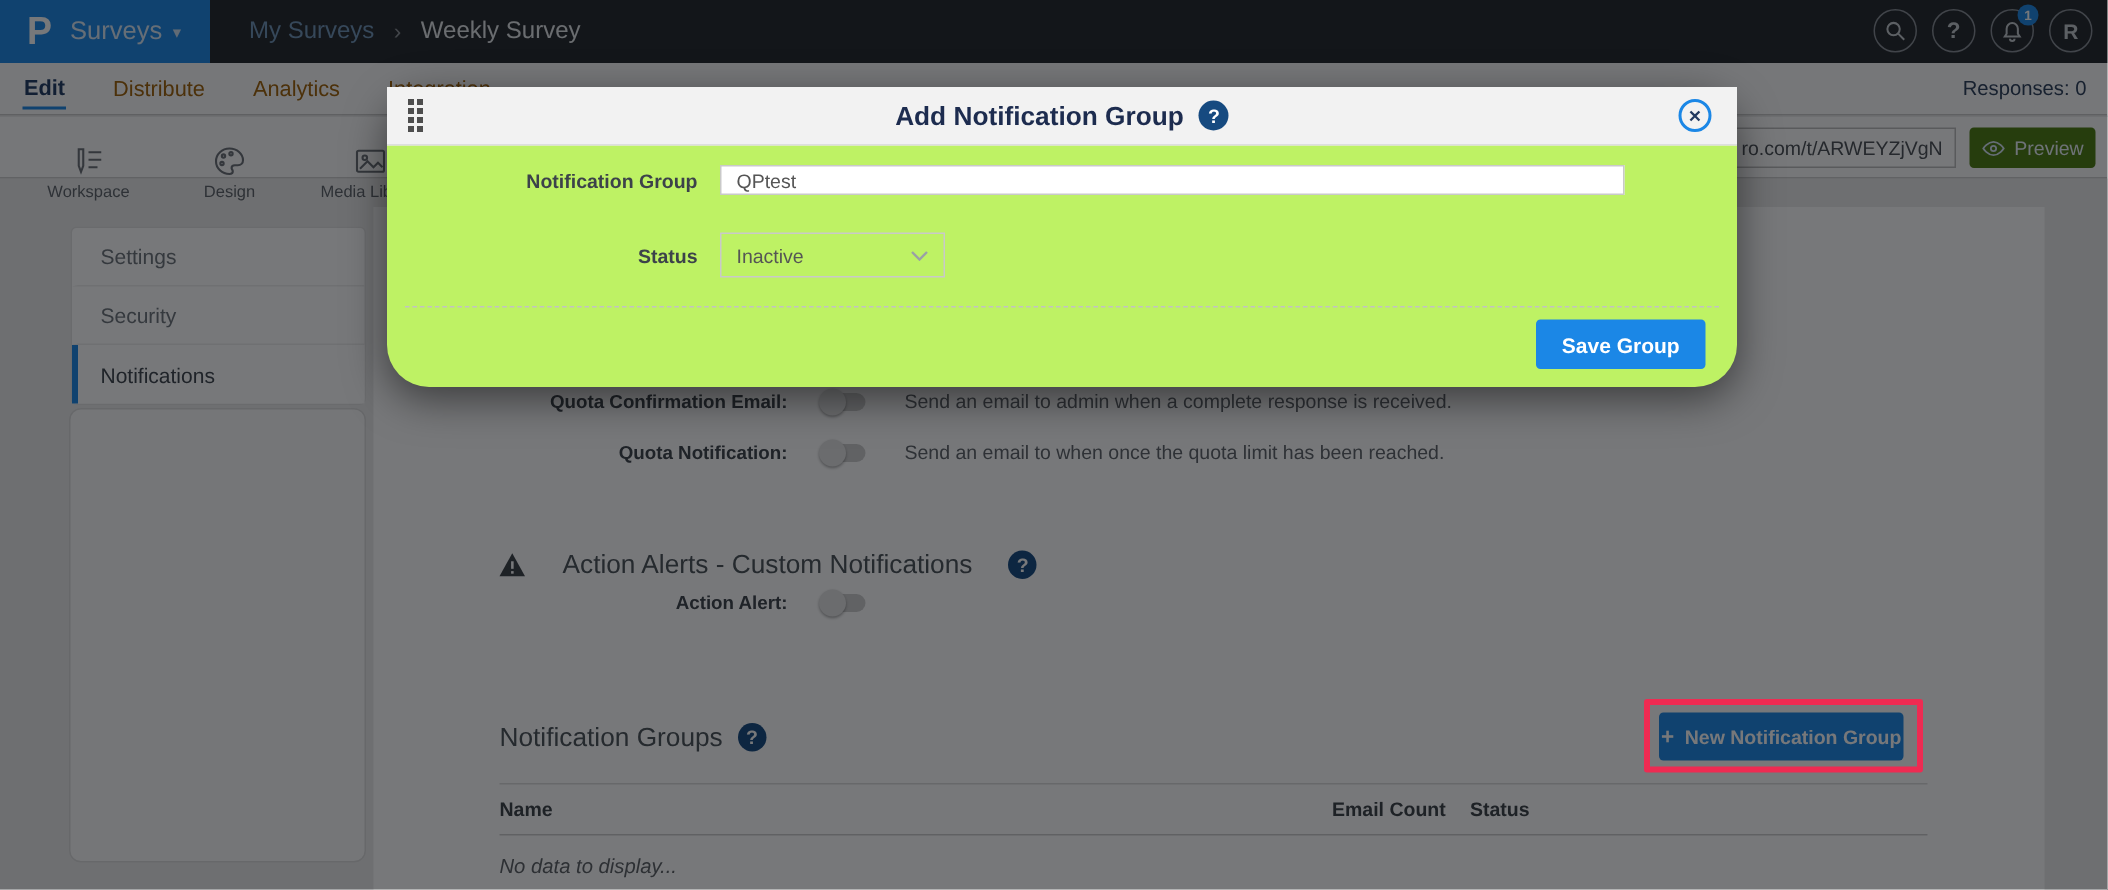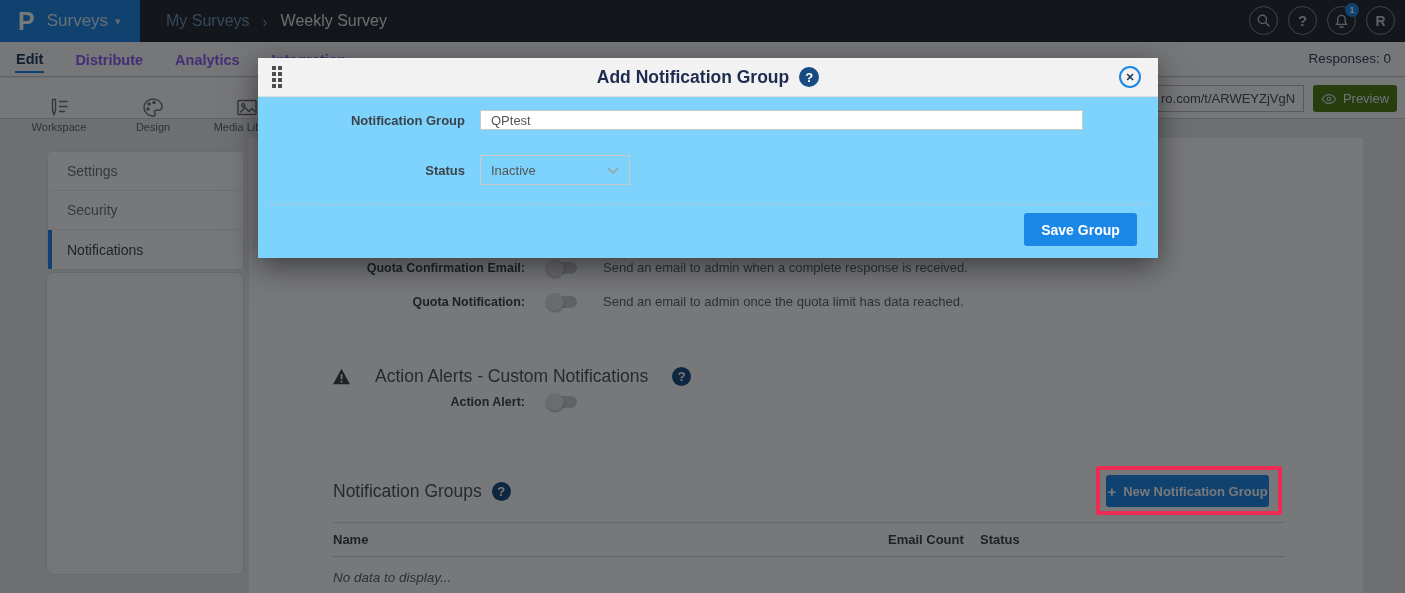--- a/index.html
+++ b/index.html
@@ -24,21 +24,21 @@
   .circle-btn svg { stroke:#c4c9ce; fill:none; stroke-width:1.8; }
   .circle-btn .q { font-size:15px; font-weight:bold; color:#c4c9ce; }
   .badge { position:absolute; top:-4px; right:-4px; min-width:14px; height:14px; border-radius:7px;
     background:#1b87e6; color:#fff; font-size:9px; font-weight:bold; display:flex; align-items:center; justify-content:center; padding:0 3px; }
   .avatar { font-size:14px; font-weight:bold; color:#c4c9ce; }
 
   
   .tabbar { position:absolute; left:0; top:42px; width:1405px; height:35px; background:#fcfcfc;
     border-bottom:1px solid #c9c9c9; z-index:1; }
   .tabs { display:flex; gap:30px; padding-left:15px; height:100%; align-items:center; }
-  .tab { font-size:14.5px; color:#8b5cf6; padding:6px 1px 4px; cursor:pointer;font-weight:bold; }
+  .tab { font-size:14.5px; color:#a16207; padding:6px 1px 4px; cursor:pointer; }
   .tab.active { color:#1f3a63; font-weight:bold; border-bottom:2px solid #1b87e6; }
   .responses { position:absolute; right:14px; top:9px; font-size:13.5px; color:#2c3e59; }
 
   
   .toolbar { position:absolute; left:0; top:78px; width:1405px; height:41px; background:#fcfcfc;
     border-bottom:1px solid #cfcfcf; z-index:1; }
   .tool-item { position:absolute; top:19px; width:86px; text-align:center; color:#5d6369; cursor:pointer; }
   .tool-item svg { stroke:#6a7076; fill:none; stroke-width:1.4; }
   .tool-item .tlabel { font-size:11px; display:block; margin-top:-2px; }
   .url-input { position:absolute; left:1152px; top:7px; width:152px; height:27px; border:1px solid #bdbdbd;
@@ -81,22 +81,22 @@
     align-items:center; font-size:13px; font-weight:bold; color:#3a4046; }
   .col-name { width:555px; }
   .col-email { width:92px; }
   .col-status { flex:1; }
   .empty-row { font-style:italic; color:#5c6064; font-size:13.5px; padding-top:13px; }
 
   
   .dim { position:absolute; inset:0; background:rgba(8,10,13,0.55); z-index:10; }
 
   
-  .modal { position:absolute; left:258px; top:58px; width:900px; height:200px; background:#7dd3fc; z-index:20;
-    box-shadow:0 8px 28px rgba(0,0,0,.5); }
+  .modal { position:absolute; left:258px; top:58px; width:900px; height:200px; background:#bef264; z-index:20;
+    box-shadow:0 8px 28px rgba(0,0,0,.5);border-radius:28px; }
   .modal-header { height:39px; background:#f2f2f2; border-bottom:1px solid #dedede; position:relative;
     display:flex; align-items:center; justify-content:center; gap:10px; cursor:move; }
   .modal-title { font-size:17.5px; font-weight:bold; color:#1d2c4f; }
   .modal-header .help-circle { width:20px; height:20px; }
   .drag-handle { position:absolute; left:14px; top:8px; display:grid; grid-template-columns:repeat(2,4px);
     grid-auto-rows:4px; gap:2px; cursor:grab; }
   .drag-handle i { width:4px; height:4px; background:#4e4e4e; }
   .modal-close { position:absolute; right:17px; top:8px; width:22px; height:22px; border:2px solid #1b87e6;
     border-radius:50%; color:#22395f; font-size:11px; font-weight:bold; display:flex; align-items:center;
     justify-content:center; cursor:pointer; }
@@ -221,21 +221,21 @@
 
     <div class="toggle-row" style="top:122px;">
       <span class="lbl">Quota Confirmation Email:</span>
       <span class="toggle"></span>
       <span class="desc">Send an email to admin when a complete response is received.</span>
     </div>
 
     <div class="toggle-row" style="top:156px;">
       <span class="lbl">Quota Notification:</span>
       <span class="toggle"></span>
-      <span class="desc">Send an email to admin once the quota limit has data reached.</span>
+      <span class="desc">Send an email to when once the quota limit has been reached.</span>
     </div>
 
     <div class="section-heading" style="top:228px;">
       <span class="warn-icon">
         <svg width="19" height="17" viewBox="0 0 24 22">
             <path d="M12 1 L23 21 H1 Z" fill="#3b4046"></path>
             <rect x="11" y="8" width="2.2" height="6.5" fill="#fff"></rect>
             <rect x="11" y="16.5" width="2.2" height="2.2" fill="#fff"></rect>
           </svg>
       </span>

